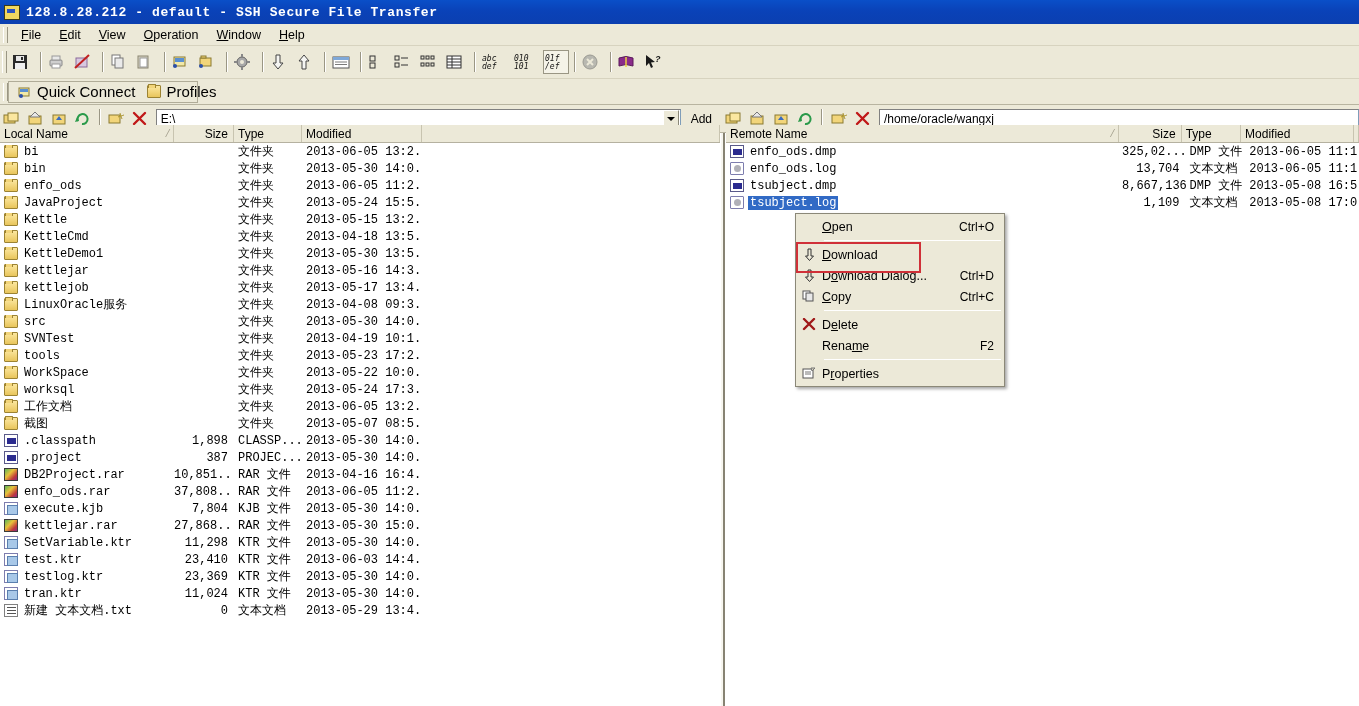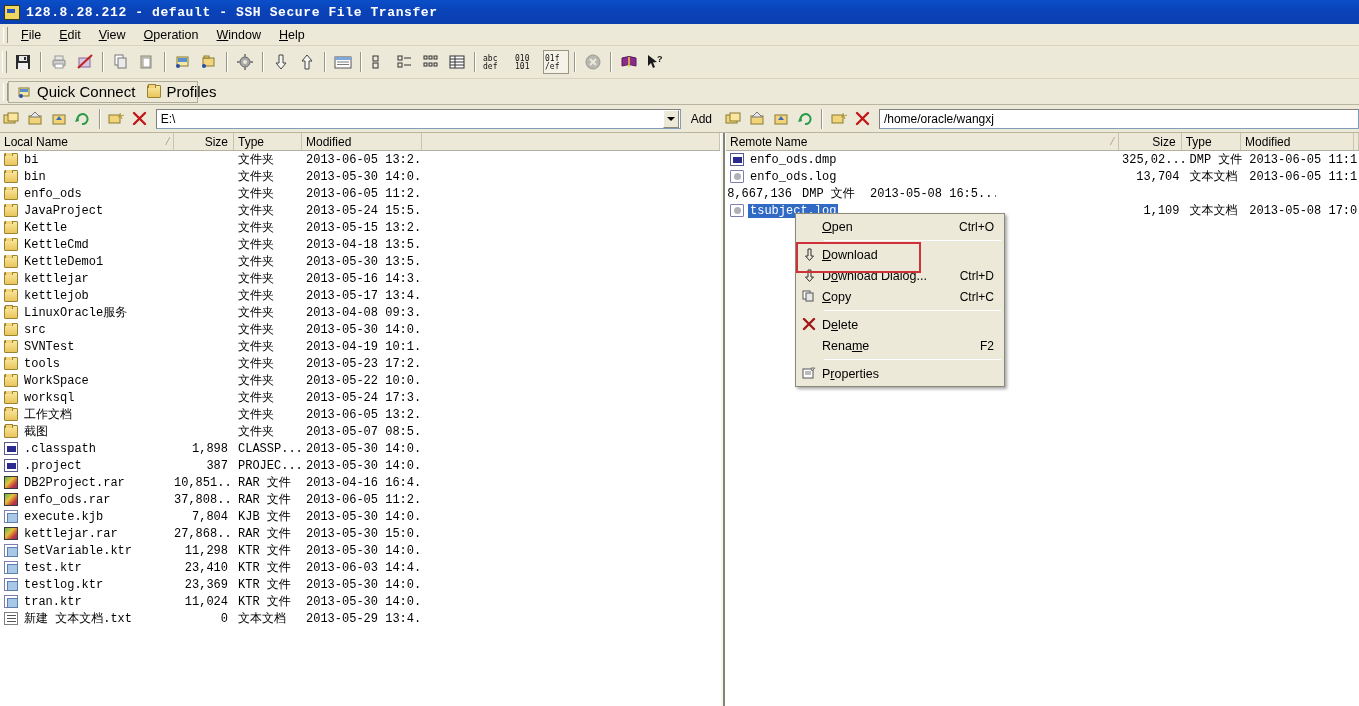--- a/index.html
+++ b/index.html
@@ -63,22 +63,22 @@
   .toolbar .grip {
     width: 5px; height: 22px; margin: 0 3px 0 2px;
     border-left: 1px solid #ffffff; border-right: 1px solid #9a9684;
   }
   .tb-sep {
     width: 1px; height: 20px; margin: 0 4px;
     border-left: 1px solid #9a9684; border-right: 1px solid #ffffff;
   }
   .tb-btn {
     width: 24px; height: 24px; margin: 0 1px;
-    display: flex; align-items: center; justify-content: center;
-    cursor: default; position: relative;
+    display: flex; align-items: center; 
+    cursor: default; position: relative; font-style: italic;
   }
 
   
   .connectbar {
     position: absolute; left: 0; top: 79px; width: 1359px; height: 26px;
     background: #ece9d8; display: flex; align-items: center;
     border-bottom: 1px solid #b8b4a0;
   }
   .connectbar .grip {
     width: 5px; height: 18px; margin: 0 4px 0 3px;
@@ -120,21 +120,21 @@
   }
   .combo-arrow::after {
     content: ""; border-left: 4px solid transparent; border-right: 4px solid transparent;
     border-top: 4px solid #000;
   }
   .add-btn {
     font-size: 12px; padding: 2px 10px; cursor: default; white-space: nowrap;
   }
 
   
-  .pane { position: absolute; top: 133px; height: 573px; background: #ffffff; }
+  .pane { position: absolute; top: 125px; height: 573px; background: #ffffff; }
   .pane.left  { left: 0;    width: 720px; }
   .pane.right { left: 726px; width: 633px; }
   .splitter {
     position: absolute; left: 720px; top: 133px; width: 6px; height: 573px;
     background: #f7f6ef;
     border-left: 1px solid #ffffff; border-right: 1px solid #ffffff;
   }
   .splitter::after {
     content:""; position:absolute; left:2px; top:0; width:2px; height:100%;
     background:#878373;
@@ -829,20 +829,24 @@
         <div class="row">
           <div class="c-name R-name">
             <span class="ic ic-log"></span>
             <span class="nm">enfo_ods.log</span>
           </div>
           <div class="c-size R-size">13,704</div>
           <div class="c-type R-type">文本文档</div>
           <div class="c-mod R-mod">2013-06-05 11:1...</div>
         </div>
         <div class="row">
+          <div class="c-name R-name">
+            <span class="ic ic-xml"></span>
+            <span class="nm">tsubject.dmp</span>
+          </div>
           <div class="c-size R-size">8,667,136</div>
           <div class="c-type R-type">DMP 文件</div>
           <div class="c-mod R-mod">2013-05-08 16:5...</div>
         </div>
         <div class="row selected">
           <div class="c-name R-name">
             <span class="ic ic-log"></span>
             <span class="nm">tsubject.log</span>
           </div>
           <div class="c-size R-size">1,109</div>

